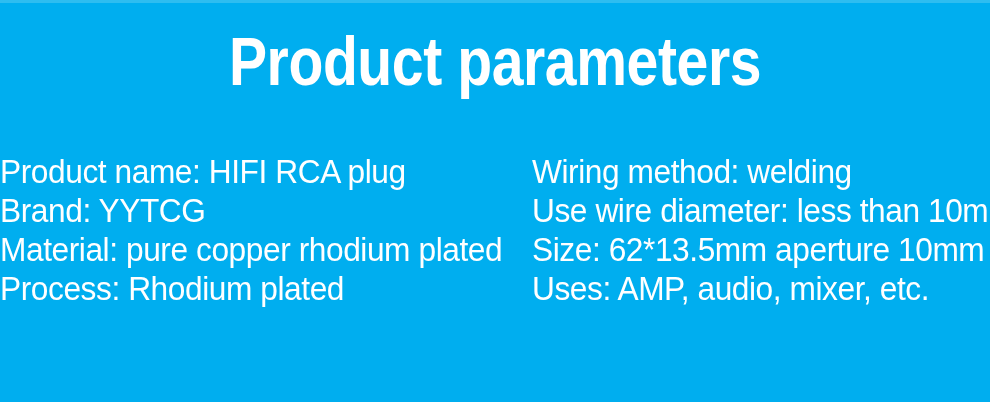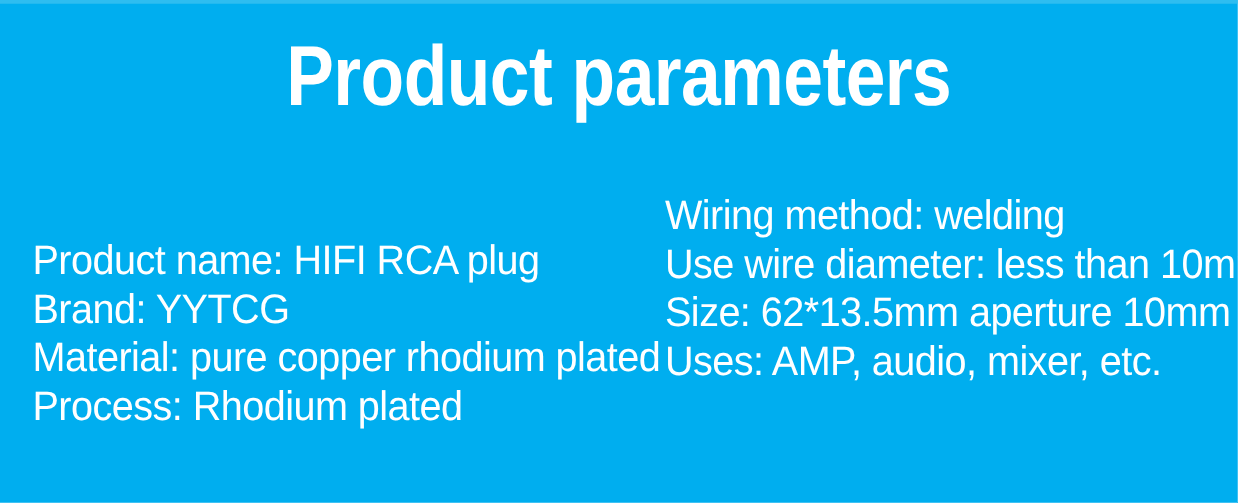--- a/index.html
+++ b/index.html
@@ -54,21 +54,21 @@
     left: 0;
     width: 990px;
     height: 180px;
   }
 
   .spec-column {
     position: absolute;
     top: 0;
   }
 
-  #spec-column-left  { left: 26px;  width: 505px; margin-top: 36px; }
+  #spec-column-left  { left: 0;  width: 505px; }
   #spec-column-right { left: 532px; width: 456px; top: 0; }
 
   .spec-line {
     color: #FFFFFF;
     font-family: "Liberation Sans", sans-serif;
     font-weight: normal;
     font-size: 33px;
     line-height: 39px;
     letter-spacing: -0.45px;
     white-space: nowrap;

